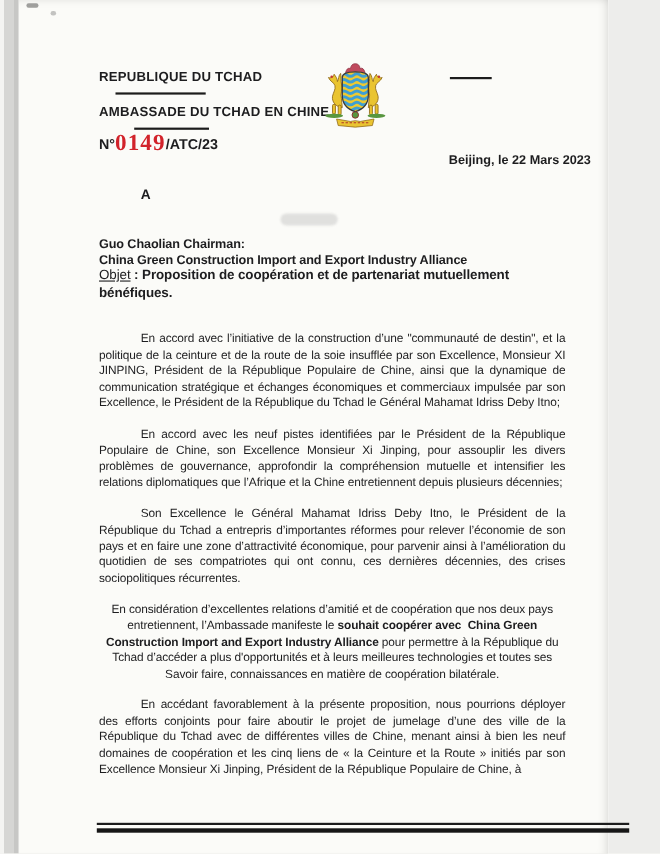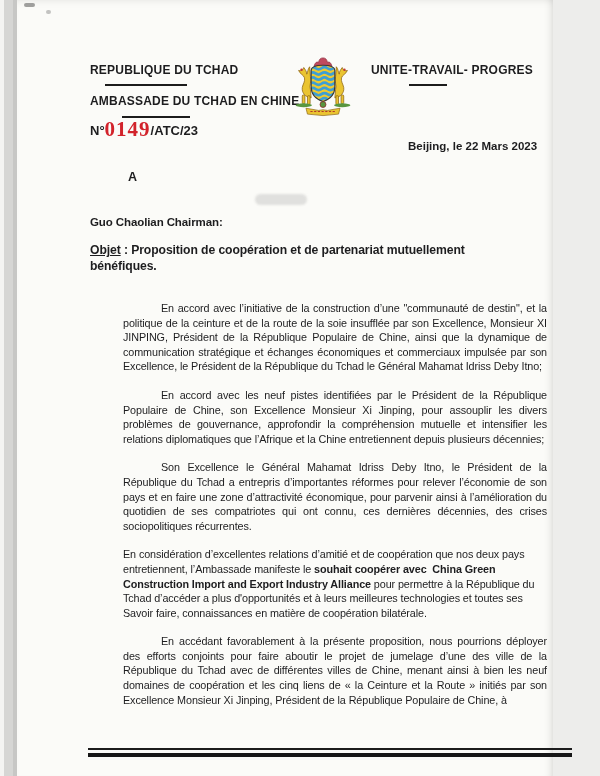--- a/index.html
+++ b/index.html
@@ -31,24 +31,24 @@
   .hdr-right .rule3 { width:38px; height:2px; background:#1c1c1c; margin:7px 0 0 38px; }
 
   .ref { position:absolute; left:73px; top:116px; font-weight:700; font-size:13px; }
   .ref .refnum { font-family:"Liberation Serif", serif; font-size:21px; font-weight:700; letter-spacing:1px; position:relative; top:1px; }
   .date { position:absolute; left:355px; top:140px; font-weight:700; font-size:11.5px;padding-left:36px; }
 
   .salutation { position:absolute; left:111px; top:170px; font-weight:700; font-size:12.5px; }
   .recipient { position:absolute; left:73px; top:199px; font-weight:700; font-size:11.5px; line-height:14.5px; letter-spacing:-.1px;margin-top:16px; }
 
   .subject { position:absolute; left:73px; top:242px; width:442px; font-size:12.2px; font-weight:700; line-height:16px; letter-spacing:-.1px; }
-  .subject .subject-label { font-weight:700; text-decoration:underline;margin-top:44px; }
+  .subject .subject-label { font-weight:400; text-decoration:underline;margin-top:44px; }
 
-  .body { position:absolute; left:73px; top:301px; width:424px; font-size:10.8px; line-height:14.6px; letter-spacing:-.1px;margin-left:33px; }
-  .body p { margin:0 0 14px 0; }
+  .body { position:absolute; left:73px; top:301px; width:424px; font-size:10.8px; line-height:14.6px; letter-spacing:-.1px; }
+  .body p { margin:0 0 14px 0;text-align:center; }
   .body p.just { text-align:justify; }
   .body p.indent { text-indent:38px; }
   .body span.b { font-weight:700; }
 
   .footer-rule { position:absolute; left:71px; top:748px; width:484px; height:9px; border-top:2px solid #1c1c1c; }
   .footer-rule::after { content:""; position:absolute; left:0; right:0; top:3px; height:4px; background:#161616; }
   .address { position:absolute; left:71px; top:760px; width:484px; text-align:center; font-weight:700; font-size:9.3px; letter-spacing:-.15px; white-space:nowrap; overflow:hidden; color:#222; }
 </style>
 </head>
 <body>
@@ -100,34 +100,34 @@
 
       <ellipse cx="24" cy="70" rx="11" ry="2.6" fill="#58963f"></ellipse>
       <ellipse cx="76" cy="70" rx="11" ry="2.6" fill="#58963f"></ellipse>
       <circle cx="50" cy="69" r="4" fill="#58963f" stroke="#8a2b2b" stroke-width="1.1"></circle>
       <path d="M27,74 L44,77 L50,76 L56,77 L73,74 L71,82 L50,84 L29,82 Z" fill="#eac431" stroke="#8a6210" stroke-width="0.9"></path>
       <path d="M33,78.5 L67,78.5" stroke="#b03328" stroke-width="1.3" stroke-dasharray="3 2" fill="none"></path>
     </svg>
   </div>
 
   <div class="hdr-right">
-    <div>UNITE-TRAVAIL- PROGRES</div>
     <div class="rule3"></div>
   </div>
 
   <div class="ref"><span>N°</span><span class="refnum" style="color:#d2232b;">0149</span><span>/ATC/23</span></div>
 
   <div class="date">Beijing, le 22 Mars 2023</div>
 
   <div class="salutation">A</div>
 
   <div class="smudge"></div>
 
   <div class="recipient">
     <div>Guo Chaolian Chairman:</div>
+    <div>China Green Construction Import and Export Industry Alliance</div>
   </div>
 
   <div class="subject"><span class="subject-label">Objet</span><span> : </span><span class="subject-text">Proposition de coopération et de partenariat mutuellement bénéfiques.</span></div>
 
   <div class="body">
       <p class="indent just"><span>En accord avec l’initiative de la construction d’une "communauté de destin", et la politique de la ceinture et de la route de la soie insufflée par son Excellence, Monsieur XI JINPING, Président de la République Populaire de Chine, ainsi que la dynamique de communication stratégique et échanges économiques et commerciaux impulsée par son Excellence, le Président de la République du Tchad le Général Mahamat Idriss Deby Itno;</span></p>
       <p class="indent just"><span>En accord avec les neuf pistes identifiées par le Président de la République Populaire de Chine, son Excellence Monsieur Xi Jinping, pour assouplir les divers problèmes de gouvernance, approfondir la compréhension mutuelle et intensifier les relations diplomatiques que l’Afrique et la Chine entretiennent depuis plusieurs décennies;</span></p>
       <p class="indent just"><span>Son Excellence le Général Mahamat Idriss Deby Itno, le Président de la République du Tchad a entrepris d’importantes réformes pour relever l’économie de son pays et en faire une zone d’attractivité économique, pour parvenir ainsi à l’amélioration du quotidien de ses compatriotes qui ont connu, ces dernières décennies, des crises sociopolitiques récurrentes.</span></p>
       <p class=""><span>En considération d’excellentes relations d’amitié et de coopération que nos deux pays entretiennent, l’Ambassade manifeste le </span><span class="b">souhait coopérer avec &nbsp;China Green Construction Import and Export Industry Alliance</span><span> pour permettre à la République du Tchad d’accéder a plus d'opportunités et à leurs meilleures technologies et toutes ses Savoir faire, connaissances en matière de coopération bilatérale.</span></p>
       <p class="indent just"><span>En accédant favorablement à la présente proposition, nous pourrions déployer des efforts conjoints pour faire aboutir le projet de jumelage d’une des ville de la République du Tchad avec de différentes villes de Chine, menant ainsi à bien les neuf domaines de coopération et les cinq liens de « la Ceinture et la Route » initiés par son Excellence Monsieur Xi Jinping, Président de la République Populaire de Chine, à</span></p>

